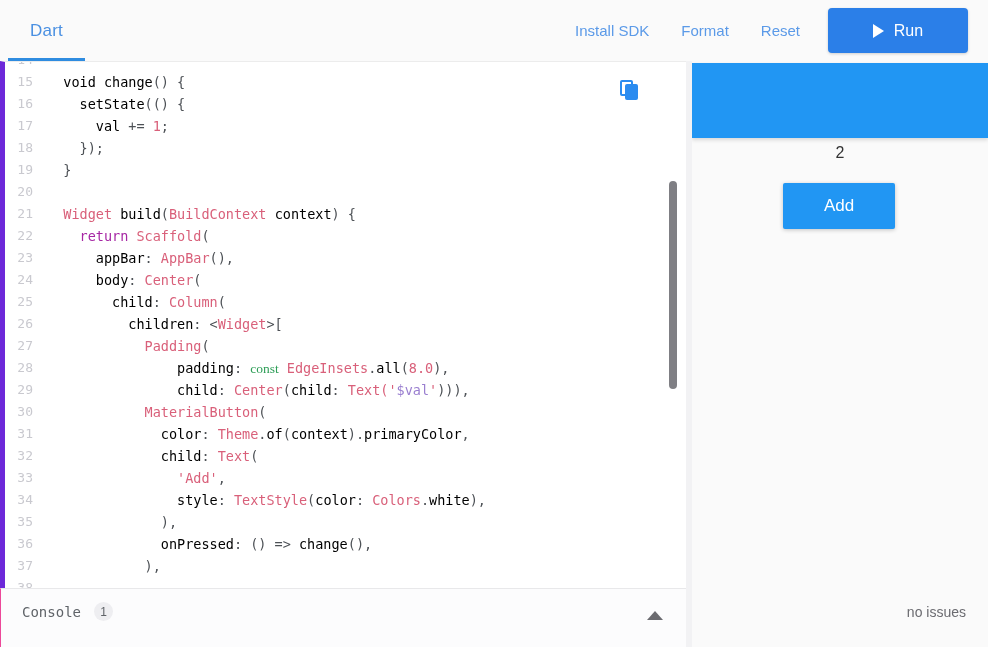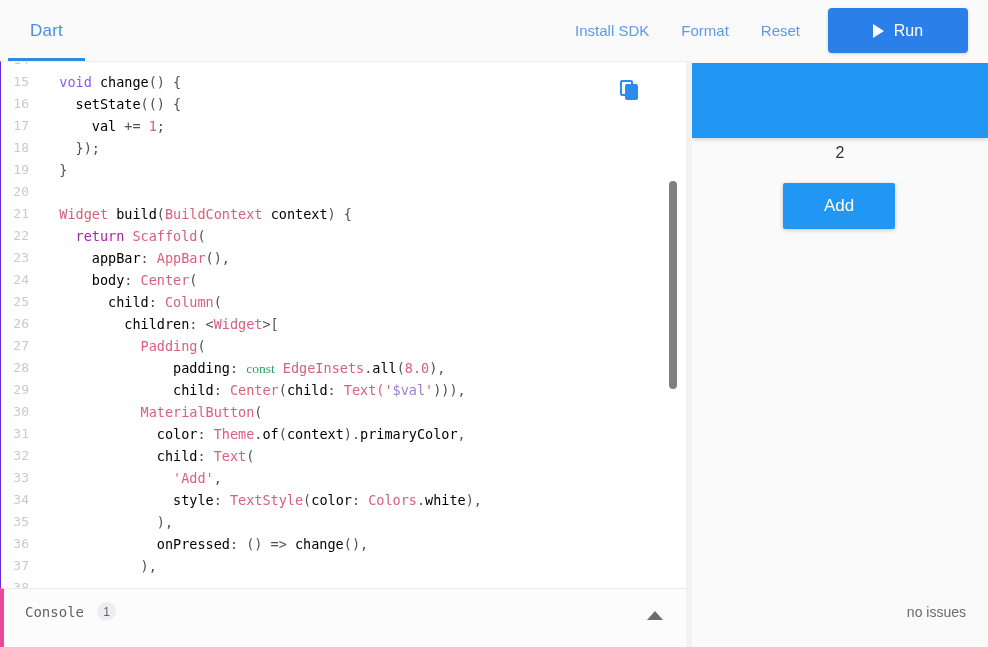--- a/index.html
+++ b/index.html
@@ -95,21 +95,21 @@
     font-size: 16px;
     text-align: right;
   }
 
   
   .editor {
     position: absolute;
     left: 0; top: 61px;
     width: 686px; height: 527px;
     background: #ffffff;
-    border-left: 1px solid #6d28d9;
+    border-left: 5px solid #6d28d9;
     border-top: 1px solid #ececec;
     box-sizing: border-box;
     overflow: hidden;
   }
   .code-area {
     position: absolute;
     left: 0; top: -13px;
     width: 686px;
     font-family: "DejaVu Sans Mono", "Liberation Mono", monospace;
     font-size: 13.5px;
@@ -126,21 +126,21 @@
     min-width: 42px;
     text-align: right;
     padding-right: 14px;
     box-sizing: border-box;
     color: #c9c9cf;
     font-size: 13px;
     user-select: none;
   }
   .ctext { white-space: pre; }
   .t-kw     { color: #a626a4; }      
-  .t-kw2    { color: #8b5cf6; }      
+  .t-kw2    { color: #000000; }      
   .t-const  { color: #2e9e57; font-family: Liberation Serif, serif; }      
   .t-type   { color: #d9607a; }      
   .t-ident  { color: #000000; }      
   .t-num    { color: #d9607a; }
   .t-str    { color: #d9607a; }
   .t-interp { color: #9a7fd0; }
   .t-punc   { color: #4d5156; }
 
   .copy-icon {
     position: absolute;
@@ -172,21 +172,21 @@
     border-radius: 5px;
     cursor: pointer;
   }
 
   
   .console-bar {
     position: absolute;
     left: 0; top: 588px;
     width: 686px; height: 59px;
     background: #fcfcfd;
-    border-left: 4px solid #ec4899;
+    border-left: 1px solid #ec4899;
     border-top: 1px solid #e8e8ea;
     box-sizing: border-box;
   }
   .console-label {
     position: absolute;
     left: 21px; top: 15px;
     font-family: "DejaVu Sans Mono", "Liberation Mono", monospace;
     font-size: 14px;
     color: #5f6368;
   }

